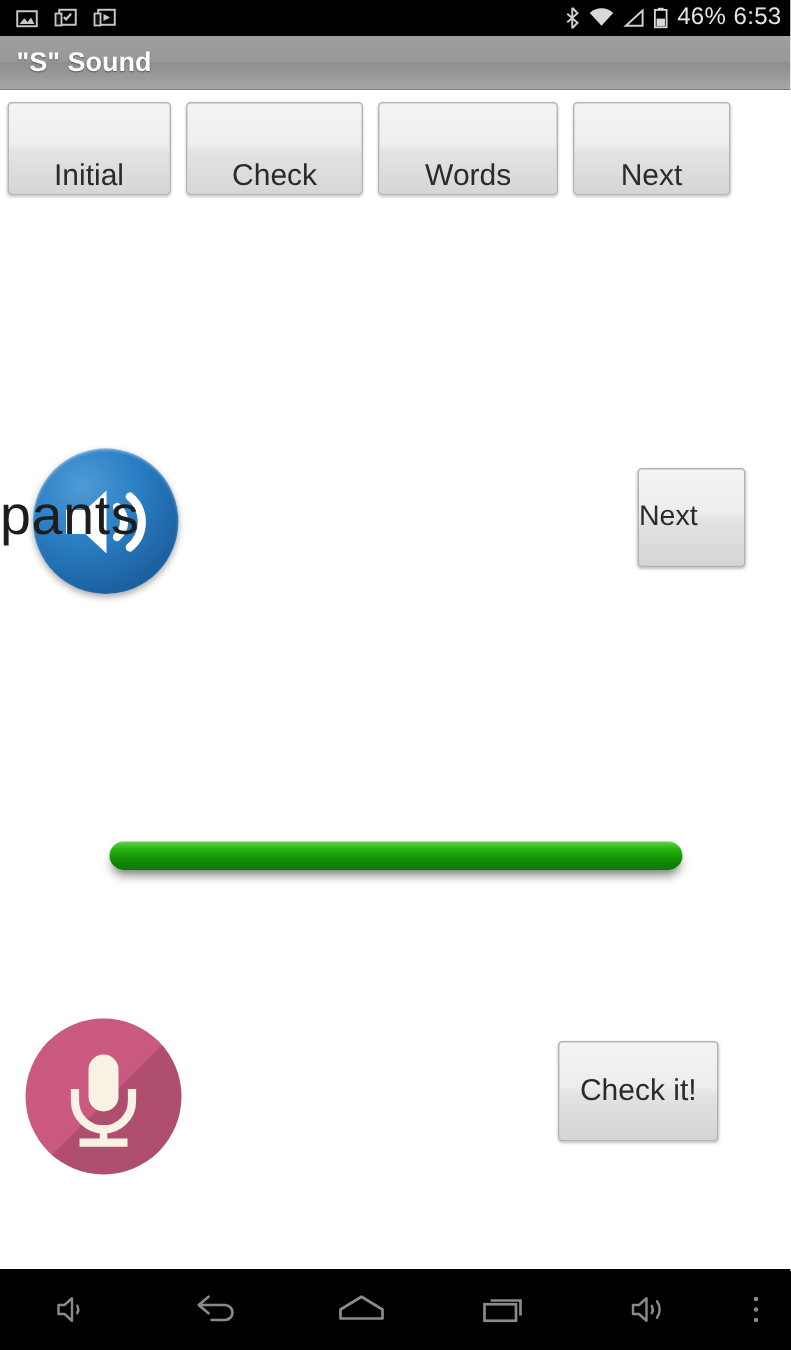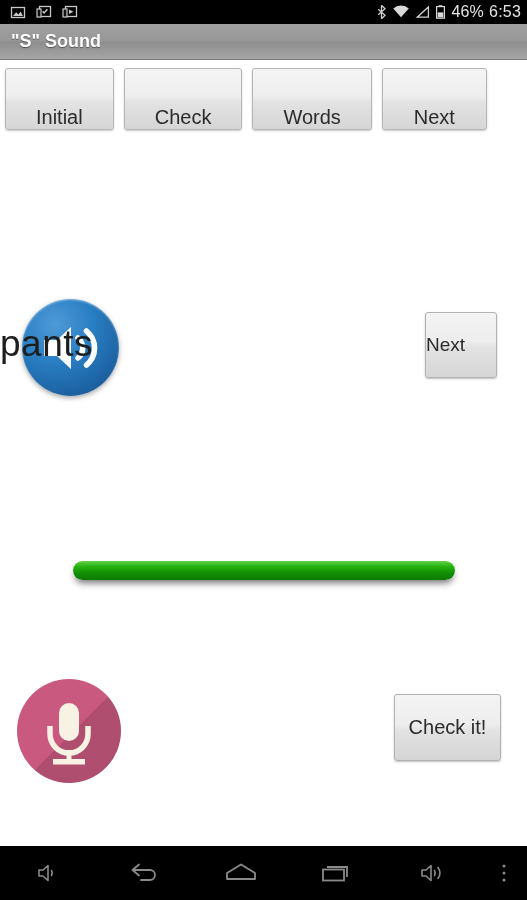--- a/index.html
+++ b/index.html
@@ -99,21 +99,21 @@
   }
   .mic-btn .longshadow {
     position: absolute; right: -6px; bottom: -6px;
     width: 104px; height: 104px;
     background: linear-gradient(135deg, rgba(0,0,0,0) 46%, rgba(0,0,0,.13) 47%, rgba(0,0,0,.13) 100%);
   }
   .mic-btn svg { position: absolute; left: 0; top: 0; }
 
   
   .check-btn {
-    position: absolute; left: 394px; top: 694px;
+    position: absolute; left: 372px; top: 694px;
     width: 107px; height: 67px;
     background: linear-gradient(to bottom, #f4f4f4 0%, #ededed 45%, #e2e2e2 55%, #d5d5d5 100%);
     border: 1px solid #b2b2b2; border-radius: 3px;
     box-shadow: 0 1px 2px rgba(0,0,0,.25);
     color: #2b2b2b; font-size: 20px;
     display: flex; align-items: center; justify-content: center;
     cursor: pointer; white-space: nowrap;
   }
 
   

